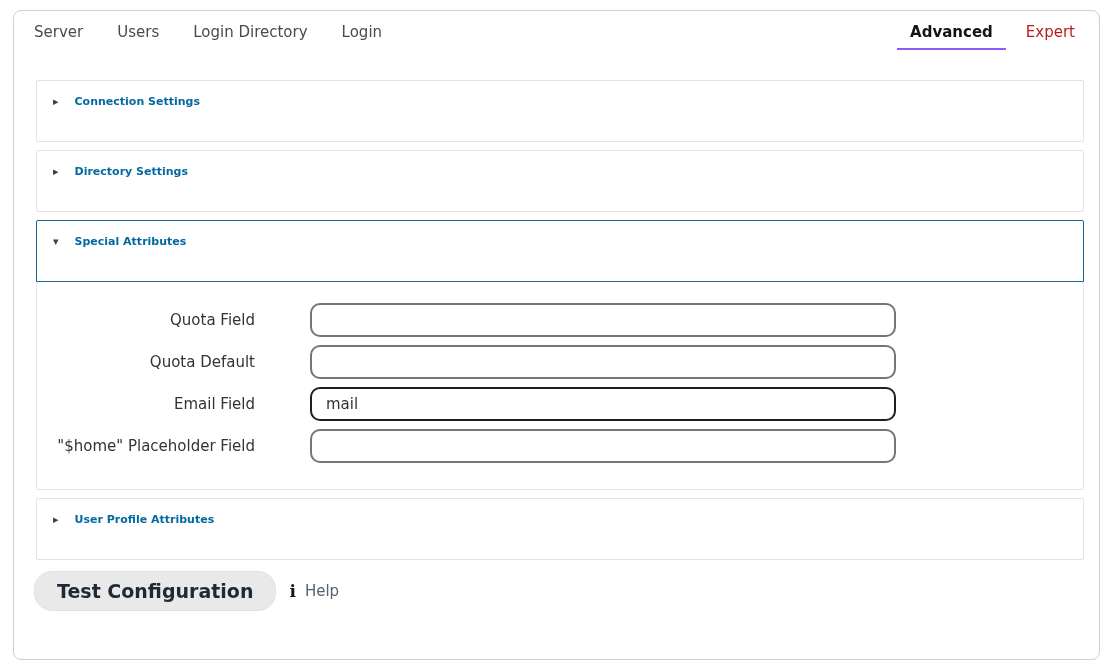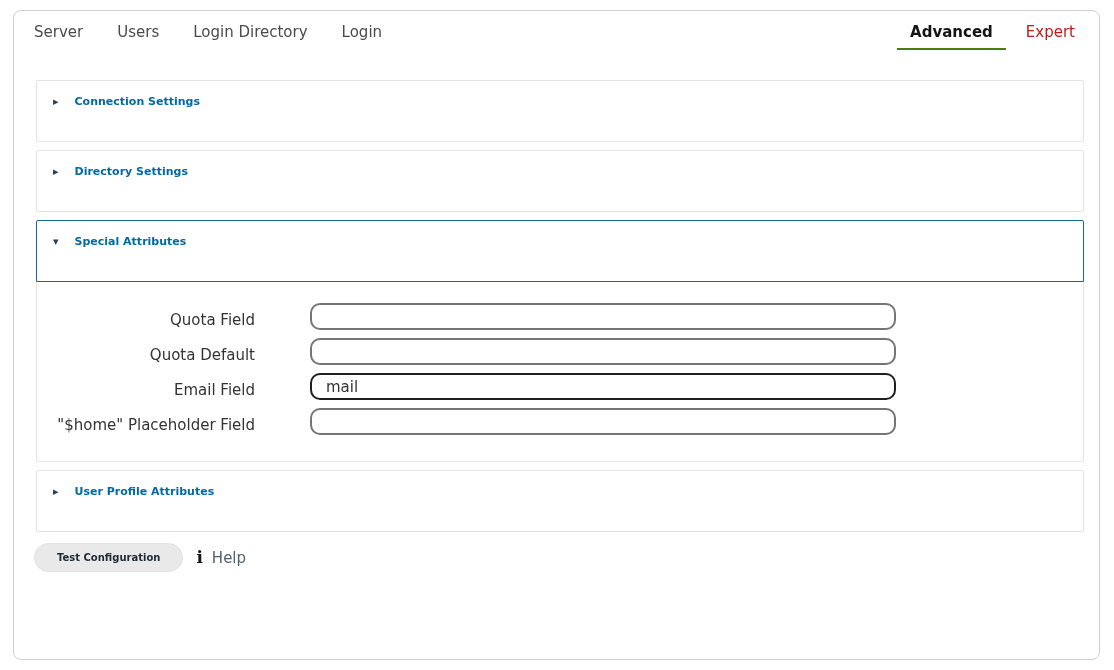--- a/index.html
+++ b/index.html
@@ -34,21 +34,21 @@
     color: #4a4a4a;
     cursor: pointer;
     white-space: nowrap;
     border-bottom: 2px solid transparent;
   }
   .tabs-right .tab { color: #b91c1c; }
   .tab.active {
     font-weight: bold;
     color: #141414;
     padding: 0 13px 7px 13px;
-    border-bottom: 2px solid #4d7c0f;
+    border-bottom: 2px solid #8b5cf6;
   }
 
   
   .sections { margin: 30px 15px 0 22px; }
   .section {
     border: 1px solid #e4e4e4;
     border-radius: 2px;
     background: #fff;
     margin-bottom: 8px;
   }
@@ -83,21 +83,21 @@
   .form-label {
     width: 225px;
     padding: 7px 7px 0 0;
     text-align: right;
     color: #333;
     line-height: 20px;
     flex: none;
   }
   .form-input {
     width: 586px;
-    height: 27px;
+    height: 34px;
     border: 2px solid #757575;
     border-radius: 10px;
     padding: 0 14px;
     font-family: "DejaVu Sans", "Liberation Sans", sans-serif;
     font-size: 15px;
     color: #333;
     background: #fff;
     outline: none;
     flex: none;
   }
@@ -109,21 +109,21 @@
     align-items: center;
     margin: 11px 15px 0 20px;
   }
   .test-btn {
     font-family: "DejaVu Sans", "Liberation Sans", sans-serif;
     background: #e9e9e9;
     border: 1px solid #e2e2e2;
     border-radius: 18px;
     padding: 8px 22px;
     font-weight: bold;
-    font-size: 10px;
+    font-size: 19px;
     color: #1f2a36;
     cursor: pointer;
   }
   .help {
     display: flex;
     align-items: center;
     gap: 9px;
     margin-left: 13px;
     cursor: pointer;
   }

